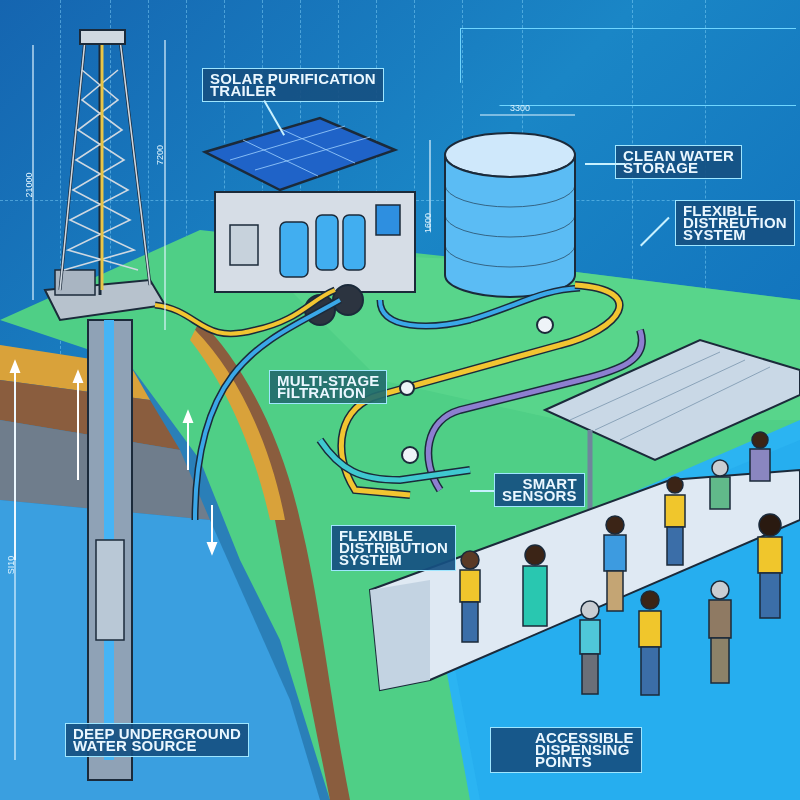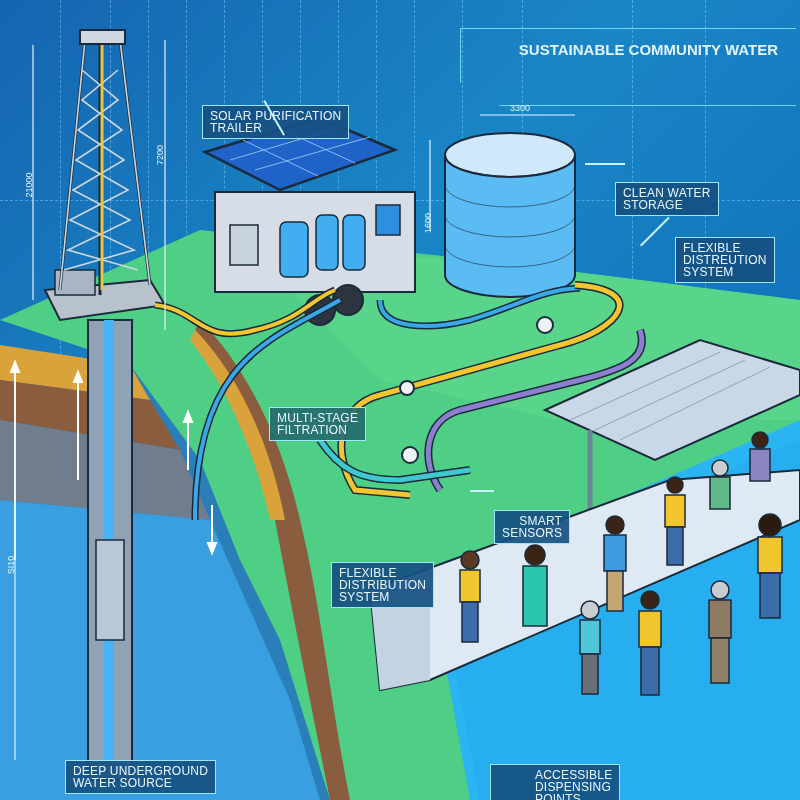--- a/index.html
+++ b/index.html
@@ -3,22 +3,22 @@
 <meta charset="utf-8">
 <style>
   html,body{margin:0;padding:0;}
   body{width:800px;height:800px;overflow:hidden;position:relative;
     background:linear-gradient(135deg,#1565b0 0%,#1a86c6 40%,#1274bd 70%,#0f5fa8 100%);
     font-family:"Liberation Sans",sans-serif;}
   .abs{position:absolute;}
   .grid-v{position:absolute;top:0;bottom:0;width:0;border-left:1px dashed rgba(140,220,255,.45);}
   .grid-h{position:absolute;left:0;right:0;height:0;border-top:1px dashed rgba(140,220,255,.45);}
   .label{position:absolute;background:rgba(22,80,130,.92);border:1.5px solid #9fe6ff;color:#eaf7ff;
-    font-family:"Liberation Sans",sans-serif;font-weight:normal;font-size:12px;line-height:12px;
-    padding:4px 7px;text-transform:uppercase;letter-spacing:.2px;white-space:pre-line;margin-top:37px;}
+    font-family:"Liberation Sans",sans-serif;font-weight:bold;font-size:15px;line-height:12px;
+    padding:4px 7px;text-transform:uppercase;letter-spacing:.2px;white-space:pre-line;}
   .label.green{background:rgba(36,108,110,.92);}
   .title{position:absolute;left:460px;top:28px;width:335px;height:76px;border:1.5px solid #6fd6ff;
     border-right:none;clip-path:polygon(0 0,100% 0,100% 100%,12% 100%,0 70%);}
   .title-text{position:absolute;right:22px;top:40px;text-align:right;color:#dff4ff;
     font-weight:bold;font-size:15px;line-height:20px;font-family:"Liberation Sans",sans-serif;}
   .dim{position:absolute;color:#dff4ff;font-size:9px;font-family:"Liberation Sans",sans-serif;}
   .dim.rot{transform:rotate(-90deg);transform-origin:center;}
   .leader{position:absolute;height:1.5px;background:#c8f1ff;transform-origin:0 0;}
 </style>
 </head>
@@ -176,21 +176,20 @@
     <line x1="33" y1="45" x2="33" y2="300"></line>
     <line x1="165" y1="40" x2="165" y2="330"></line>
     <line x1="430" y1="140" x2="430" y2="230"></line>
     <line x1="480" y1="115" x2="575" y2="115"></line>
     <line x1="15" y1="380" x2="15" y2="760"></line>
   </g>
 </svg>
 
 <div class="title"></div>
 <div class="title-text">
-  <div>SUSTAINABLE COMMUNITY WATER</div>
 </div>
 
 <div class="dim rot" style="left:16px;top:180px">21000</div>
 <div class="dim rot" style="left:150px;top:150px">7200</div>
 <div class="dim" style="left:510px;top:103px">3300</div>
 <div class="dim rot" style="left:418px;top:218px">1600</div>
 <div class="dim rot" style="left:2px;top:560px">SI10</div>
 
 <div class="label" style="left:202px;top:68px;">SOLAR PURIFICATION
 TRAILER</div>

